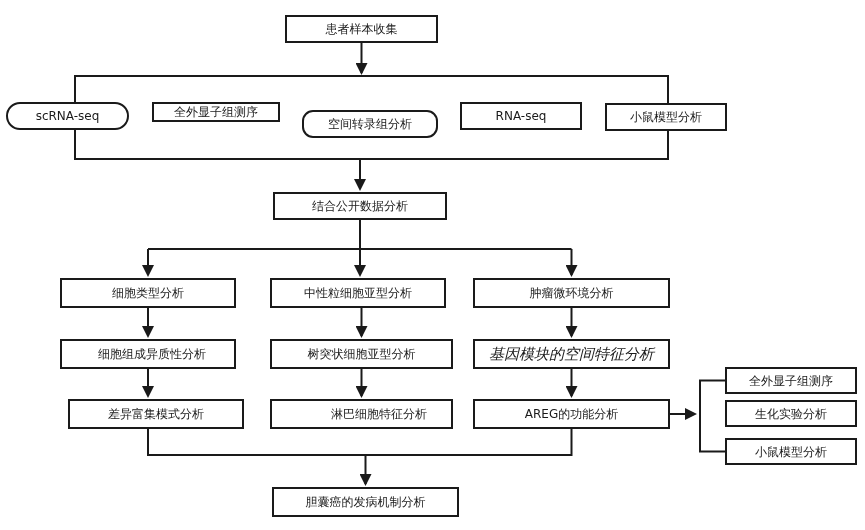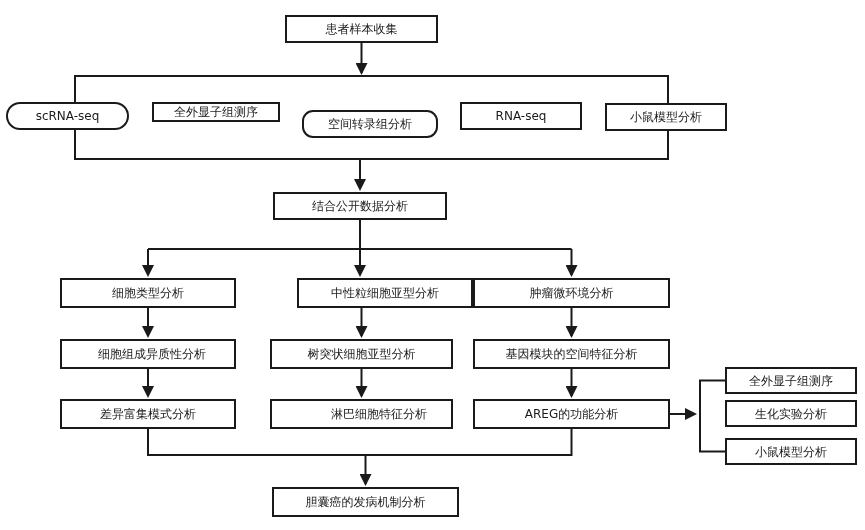--- a/index.html
+++ b/index.html
@@ -24,21 +24,21 @@
     border: 2px solid #1a1a1a;
     color: #1a1a1a;
     display: flex;
     align-items: center;
     justify-content: center;
     font-size: 12px;
     line-height: 1;
     white-space: nowrap;
     z-index: 1;
   }
-  .node.small { font-size: 12px; }
+  .node.small { font-size: 15px; font-style: italic; }
 </style>
 </head>
 <body>
 
 <div class="canvas">
 
   <svg class="wires" viewBox="0 0 865 530" fill="none" stroke="#1a1a1a" stroke-width="2">
     <defs>
       <marker id="arrow" viewBox="0 0 6 6" refX="5" refY="3" markerWidth="6" markerHeight="6" orient="auto">
         <path d="M0,0 L6,3 L0,6 Z" fill="#1a1a1a" stroke="none"></path>
@@ -77,23 +77,23 @@
   <div class="node" style="left:6px; top:102px; width:123px; height:28px;border-radius:14px;">scRNA-seq</div>
   <div class="node" style="left:152px; top:102px; width:128px; height:20px;">全外显子组测序</div>
   <div class="node" style="left:302px; top:110px; width:136px; height:28px;border-radius:11px;">空间转录组分析</div>
   <div class="node" style="left:460px; top:102px; width:122px; height:28px;">RNA-seq</div>
   <div class="node" style="left:605px; top:103px; width:122px; height:28px;">小鼠模型分析</div>
 
   <div class="node" style="left:273px; top:192px; width:174px; height:28px;">结合公开数据分析</div>
 
   <div class="node" style="left:60px; top:278px; width:176px; height:30px;">细胞类型分析</div>
   <div class="node" style="left:60px; top:339px; width:176px; height:30px;padding-left:8px;">细胞组成异质性分析</div>
-  <div class="node" style="left:60px; top:399px; width:176px; height:30px;">差异富集模式分析</div>
+  <div class="node" style="left:68px; top:399px; width:176px; height:30px;">差异富集模式分析</div>
 
-  <div class="node" style="left:270px; top:278px; width:176px; height:30px;margin-left:27px;">中性粒细胞亚型分析</div>
+  <div class="node" style="left:270px; top:278px; width:176px; height:30px;">中性粒细胞亚型分析</div>
   <div class="node" style="left:270px; top:339px; width:183px; height:30px;">树突状细胞亚型分析</div>
   <div class="node" style="left:270px; top:399px; width:183px; height:30px;padding-left:35px;">淋巴细胞特征分析</div>
 
   <div class="node" style="left:473px; top:278px; width:197px; height:30px;">肿瘤微环境分析</div>
   <div class="node small" style="left:473px; top:339px; width:197px; height:30px;">基因模块的空间特征分析</div>
   <div class="node" style="left:473px; top:399px; width:197px; height:30px;">AREG的功能分析</div>
 
   <div class="node" style="left:725px; top:367px; width:132px; height:27px;">全外显子组测序</div>
   <div class="node" style="left:725px; top:400px; width:132px; height:27px;">生化实验分析</div>
   <div class="node" style="left:725px; top:438px; width:132px; height:27px;">小鼠模型分析</div>

